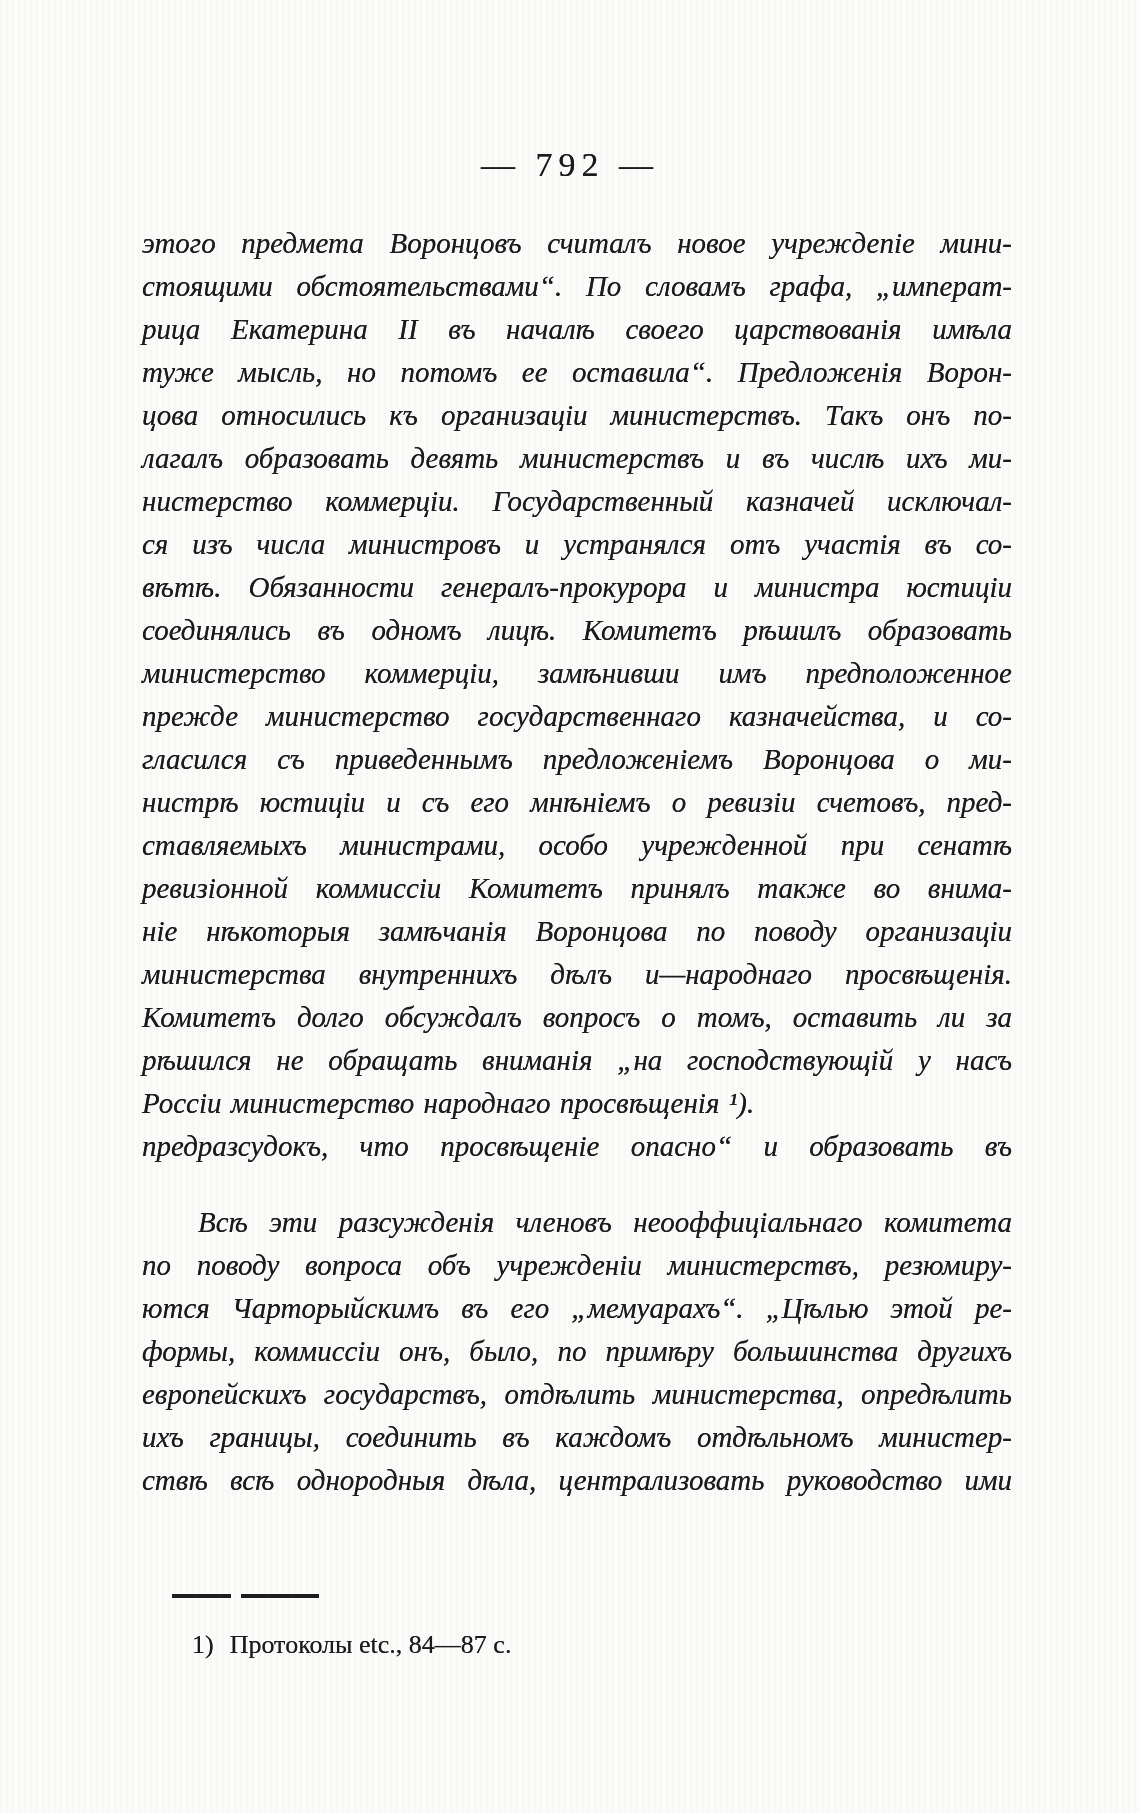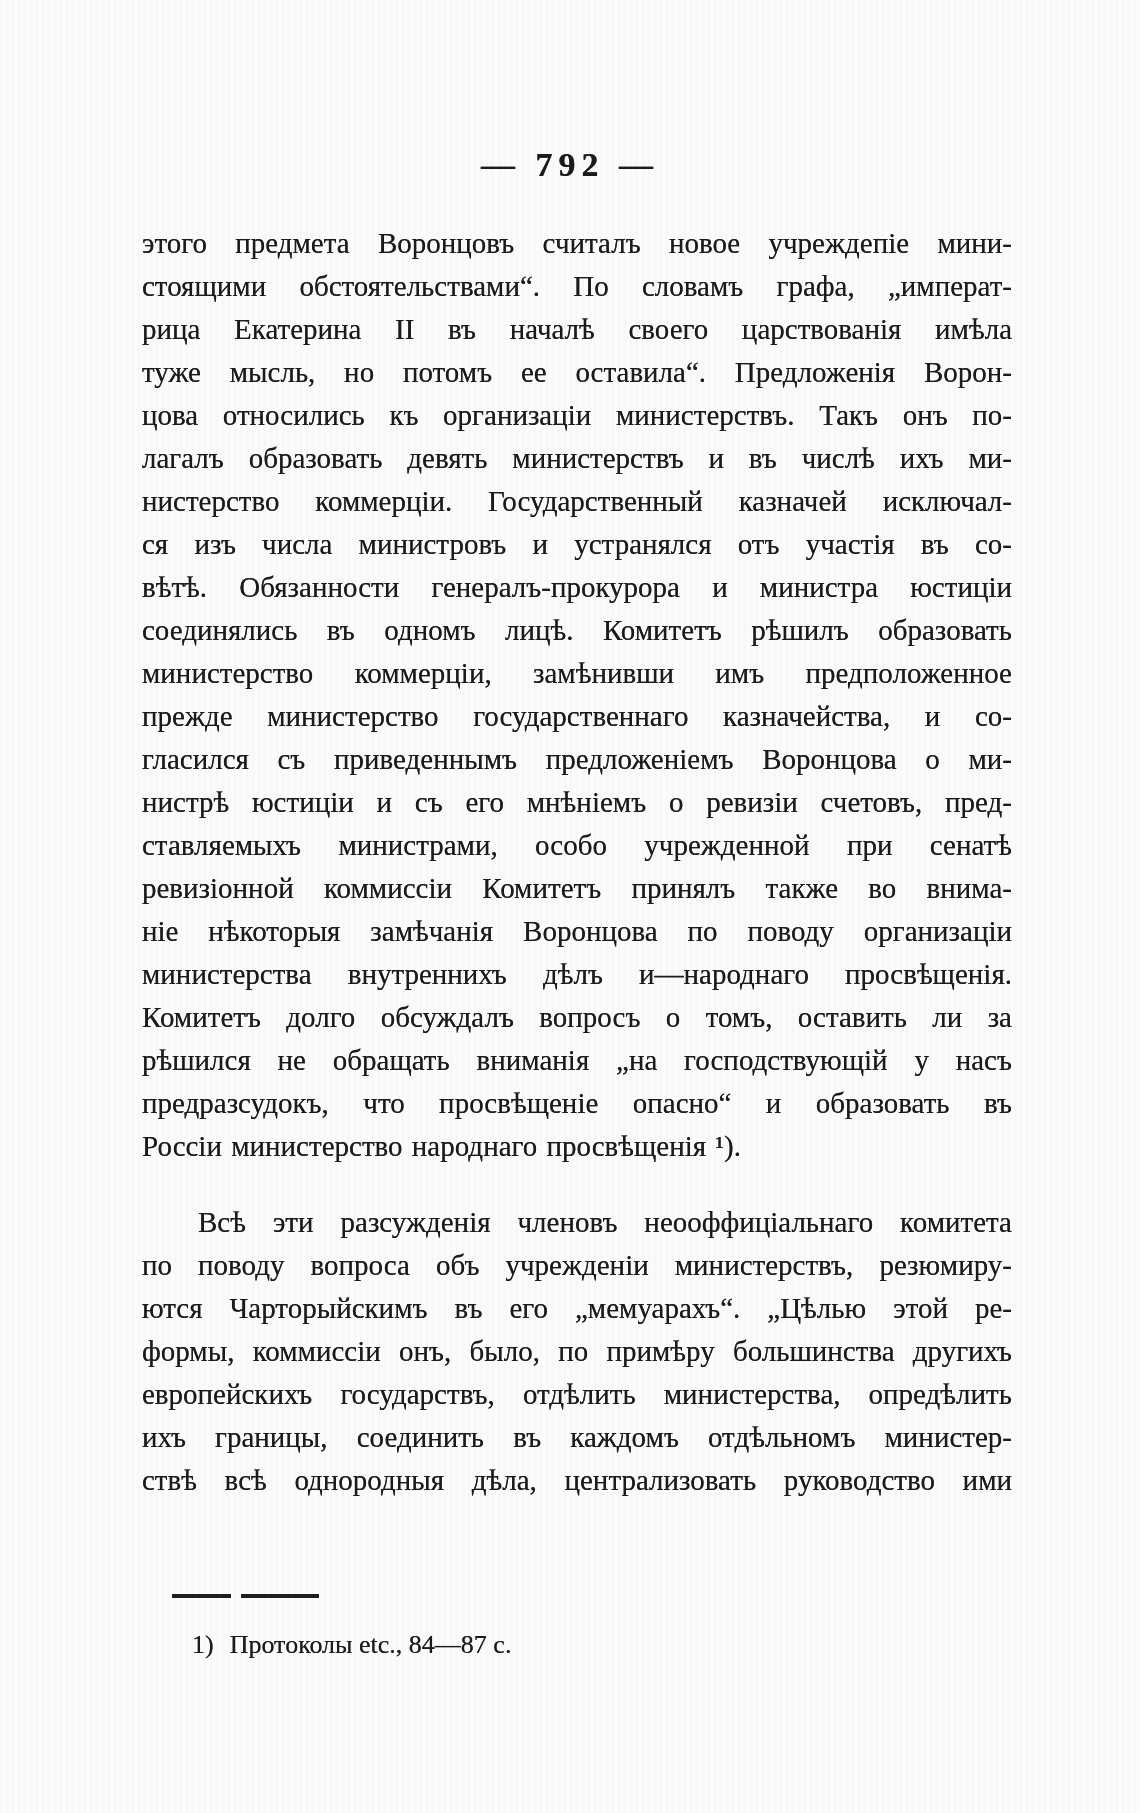--- a/index.html
+++ b/index.html
@@ -18,39 +18,40 @@
     position: absolute;
     inset: 0;
   }
   .page-number {
     position: absolute;
     top: 146px;
     left: 0;
     width: 1140px;
     text-align: center;
     font-size: 34px;
-    font-weight: bold;
+    font-weight: normal;
     letter-spacing: 6px;
     text-shadow: 0 0 0.6px rgba(0,0,0,0.75);
   }
   .text-column {
     position: absolute;
     left: 142px;
     top: 222px;
     width: 870px;
   }
   .line {
     font-size: 29px;
     line-height: 43px;
     height: 43px;
     text-align: justify;
     text-align-last: justify;
     text-shadow: 0 0 0.6px rgba(0,0,0,0.75);
     word-spacing: 2px;
     white-space: normal;
+    font-style: italic;
   }
   .line.indent { text-indent: 56px; margin-top: 33px; }
   .line.last-short { text-align-last: left; }
   .footnote-rule {
     position: absolute;
     left: 172px;
     top: 1594px;
     width: 147px;
     height: 4px;
     background: linear-gradient(90deg,
@@ -89,22 +90,22 @@
       <div class="line">министерство коммерціи, замѣнивши имъ предположенное</div>
       <div class="line">прежде министерство государственнаго казначейства, и со-</div>
       <div class="line">гласился съ приведеннымъ предложеніемъ Воронцова о ми-</div>
       <div class="line">нистрѣ юстиціи и съ его мнѣніемъ о ревизіи счетовъ, пред-</div>
       <div class="line">ставляемыхъ министрами, особо учрежденной при сенатѣ</div>
       <div class="line">ревизіонной коммиссіи  Комитетъ принялъ также во внима-</div>
       <div class="line">ніе нѣкоторыя замѣчанія Воронцова по поводу организаціи</div>
       <div class="line">министерства внутреннихъ дѣлъ и—народнаго просвѣщенія.</div>
       <div class="line">Комитетъ долго обсуждалъ вопросъ о томъ, оставить ли за</div>
       <div class="line">рѣшился не обращать вниманія „на господствующій у насъ</div>
+      <div class="line last-short">Россіи министерство народнаго просвѣщенія ¹).</div>
       <div class="line">предразсудокъ, что просвѣщеніе опасно“ и образовать въ</div>
-      <div class="line last-short">Россіи министерство народнаго просвѣщенія ¹).</div>
       <div class="line indent">Всѣ эти разсужденія членовъ неооффиціальнаго комитета</div>
       <div class="line">по поводу вопроса объ учрежденіи министерствъ, резюмиру-</div>
       <div class="line">ются Чарторыйскимъ въ его „мемуарахъ“. „Цѣлью этой ре-</div>
       <div class="line">формы, коммиссіи онъ, было, по примѣру большинства другихъ</div>
       <div class="line">европейскихъ государствъ, отдѣлить министерства, опредѣлить</div>
       <div class="line">ихъ границы, соединить въ каждомъ отдѣльномъ министер-</div>
       <div class="line">ствѣ всѣ однородныя дѣла, централизовать руководство ими</div>
     </div>
 
   <div class="footnote-rule"></div>

